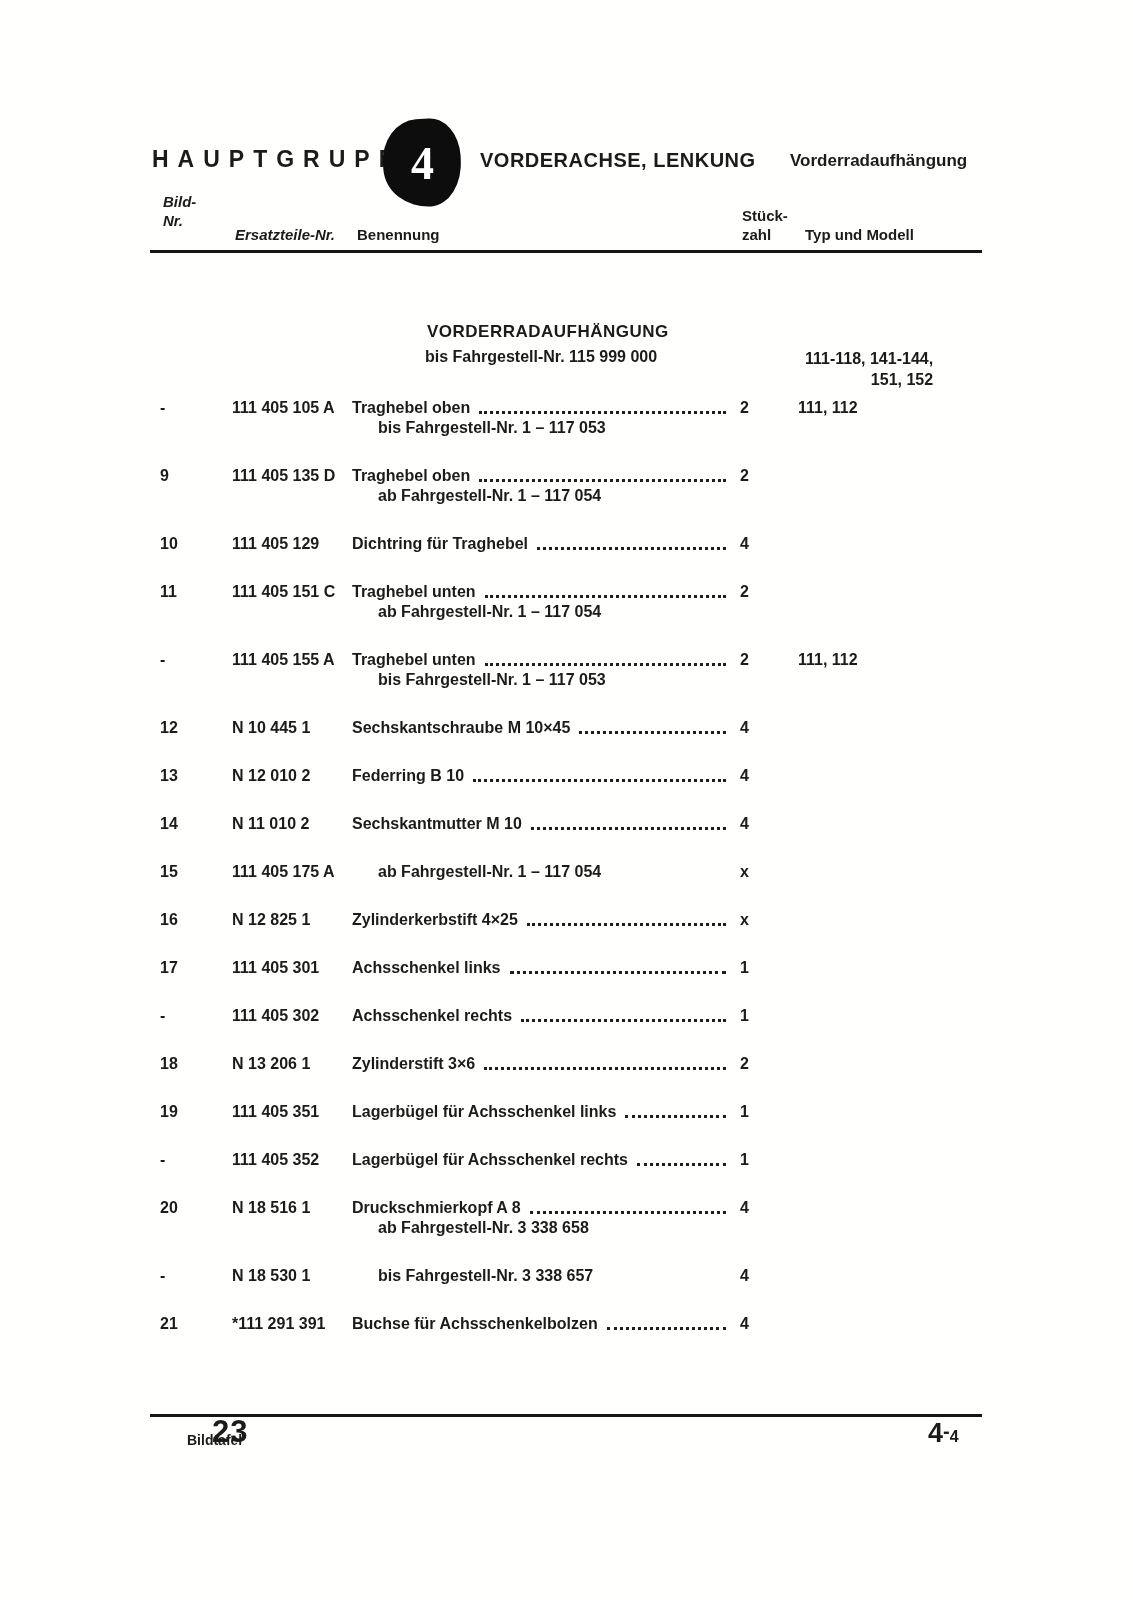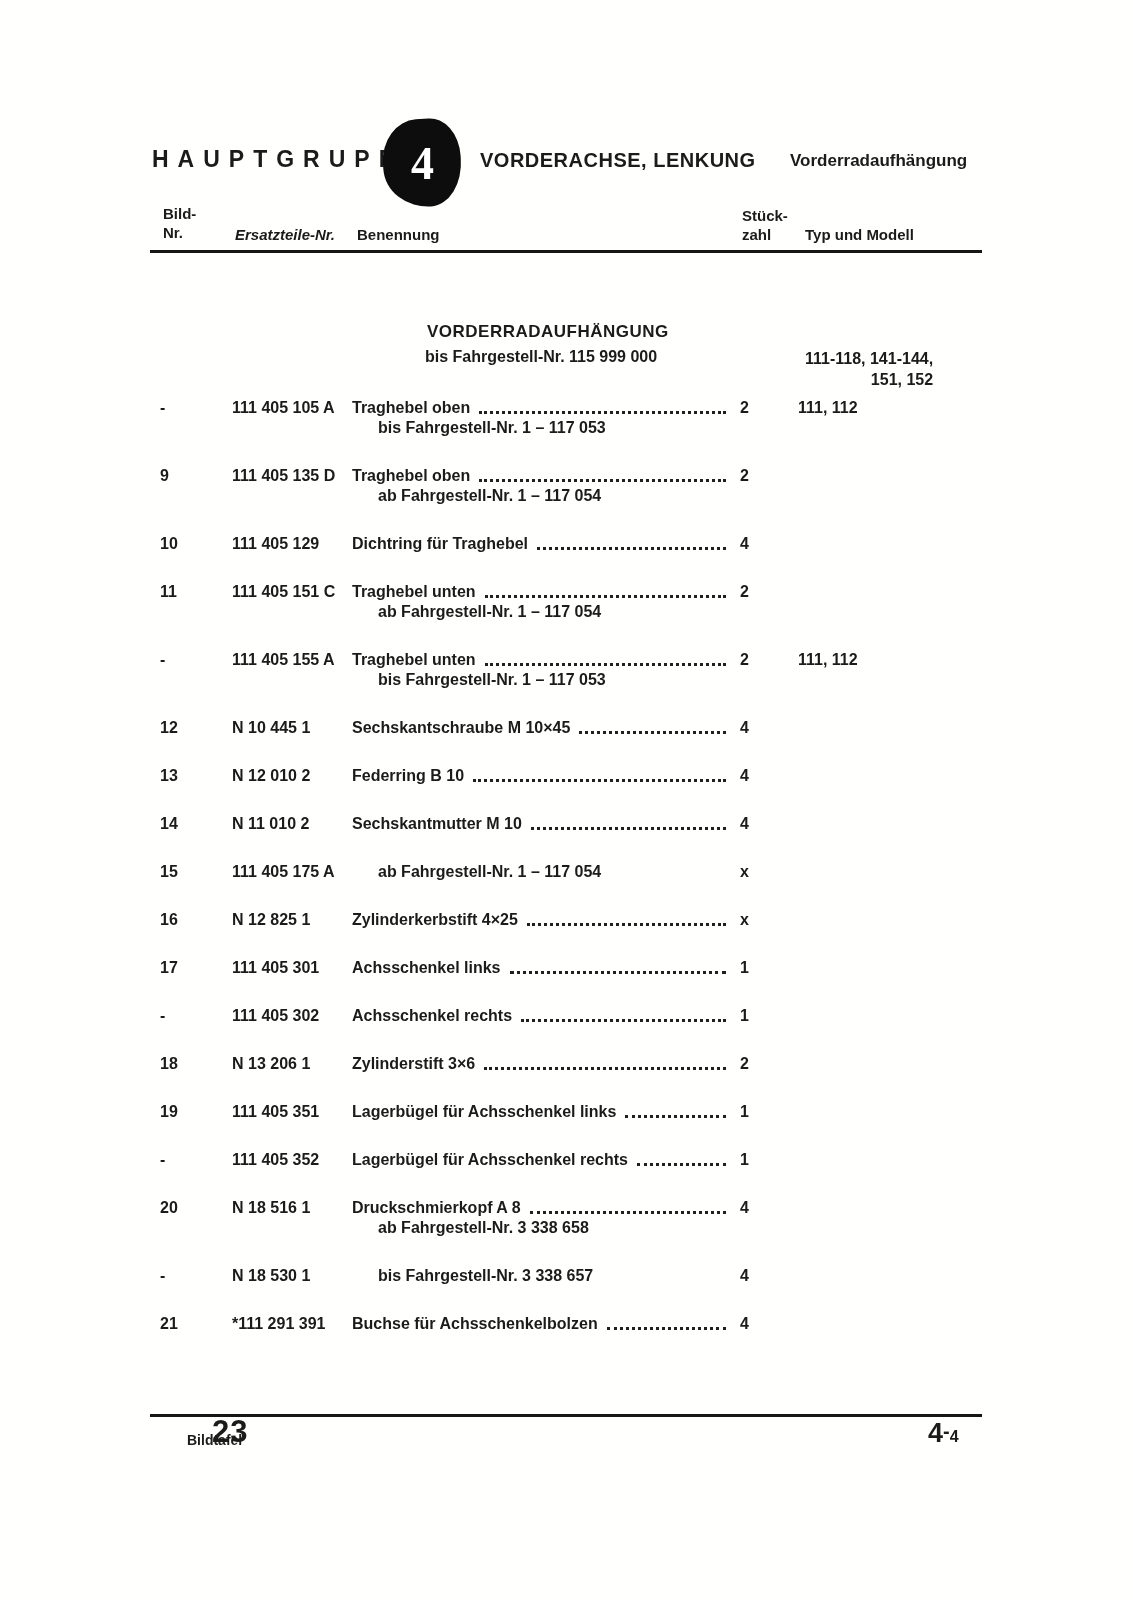--- a/index.html
+++ b/index.html
@@ -34,21 +34,21 @@
   .axle {
     position:absolute; left:480px; top:149px;
     font-size:20px; letter-spacing:0.5px; white-space:nowrap;
   }
   .subject {
     position:absolute; left:790px; top:151px;
     font-size:17px; white-space:nowrap;
   }
   
   .colhead { position:absolute; font-size:15px; line-height:19px; }
-  .ch-bild   { left:163px; top:204px; }
+  .ch-bild   { left:163px; top:192px;font-style:italic; }
   .ch-part   { left:235px; top:225px;font-style:italic; }
   .ch-name   { left:357px; top:225px; }
   .ch-qty    { left:742px; top:206px; }
   .ch-model  { left:805px; top:225px; }
   .rule {
     position:absolute; left:150px; width:832px; height:3px;
     background:#161616;
   }
   .rule-top { top:250px; }
   .rule-bottom { top:1414px; }

